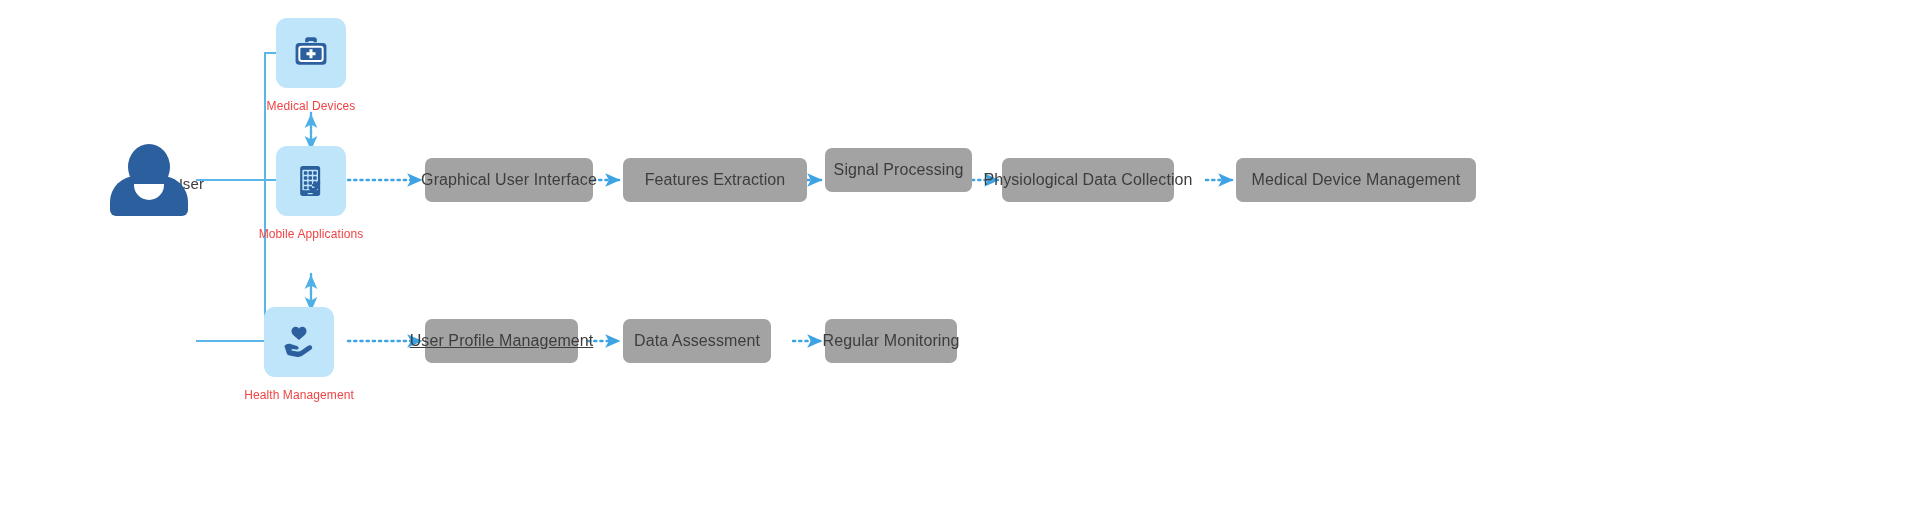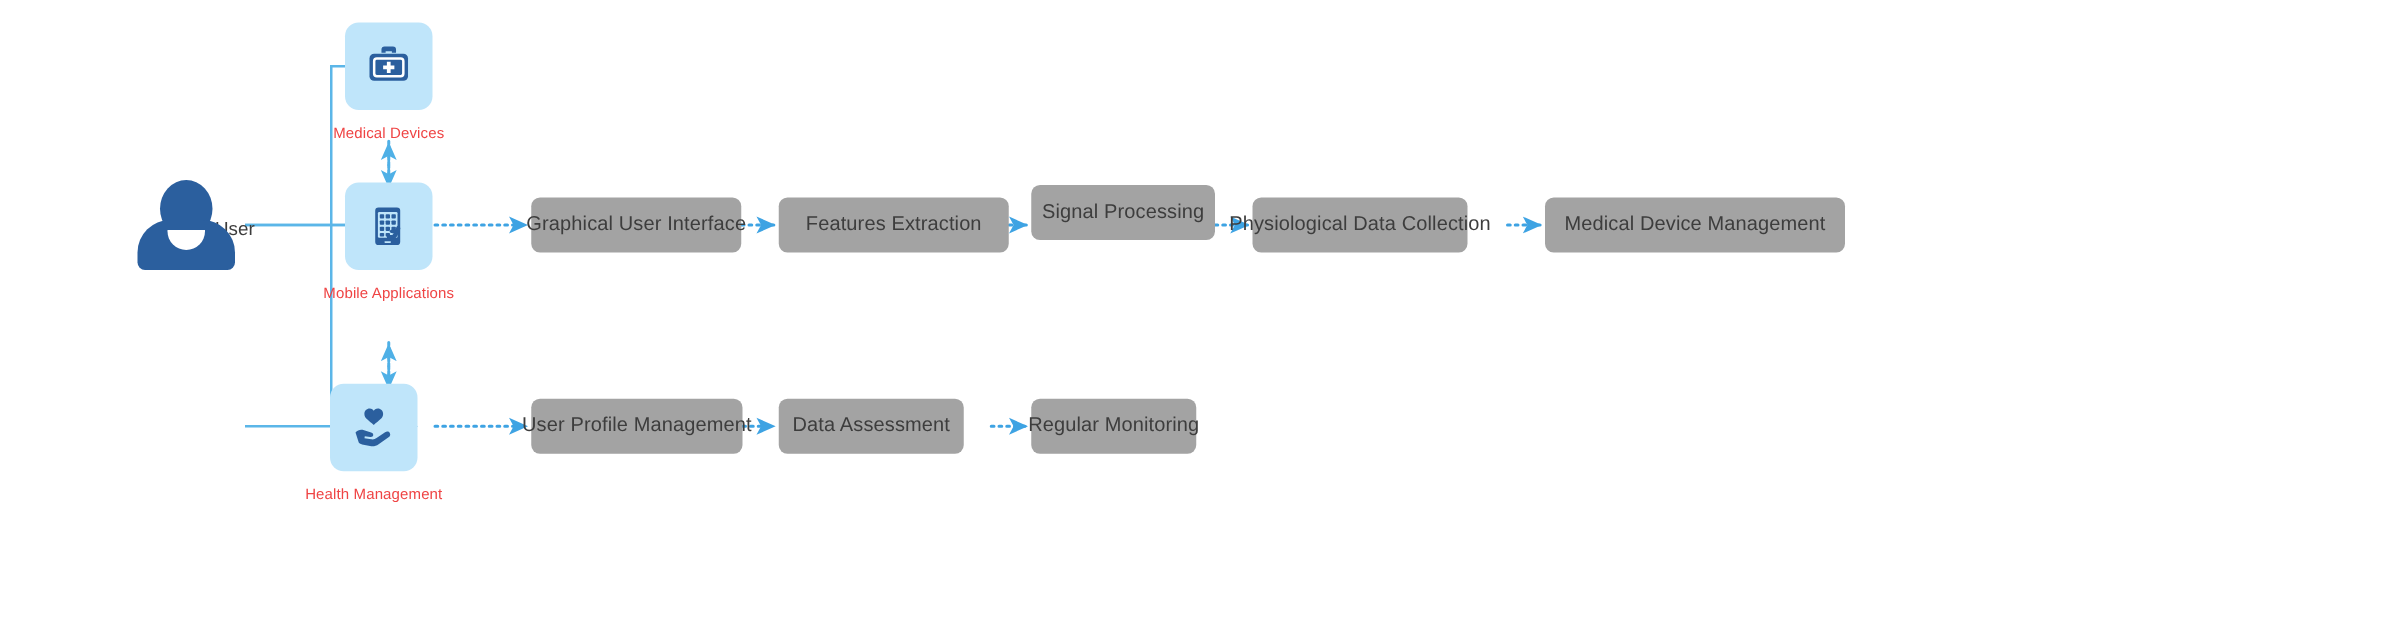--- a/index.html
+++ b/index.html
@@ -187,21 +187,21 @@
   </div>
 
   <div class="pbox" style="left:1002px;top:158px;width:172px;">
     <span>Physiological Data Collection</span>
   </div>
 
   <div class="pbox" style="left:1236px;top:158px;width:240px;">
     <span>Medical Device Management</span>
   </div>
 
-  <div class="pbox" style="left:425px;top:319px;width:169px;">
+  <div class="pbox" style="left:425px;top:319px;width:153px;text-decoration:underline;">
     <span>User Profile Management</span>
   </div>
 
   <div class="pbox" style="left:623px;top:319px;width:148px;">
     <span>Data Assessment</span>
   </div>
 
   <div class="pbox" style="left:825px;top:319px;width:132px;">
     <span>Regular Monitoring</span>
   </div>

